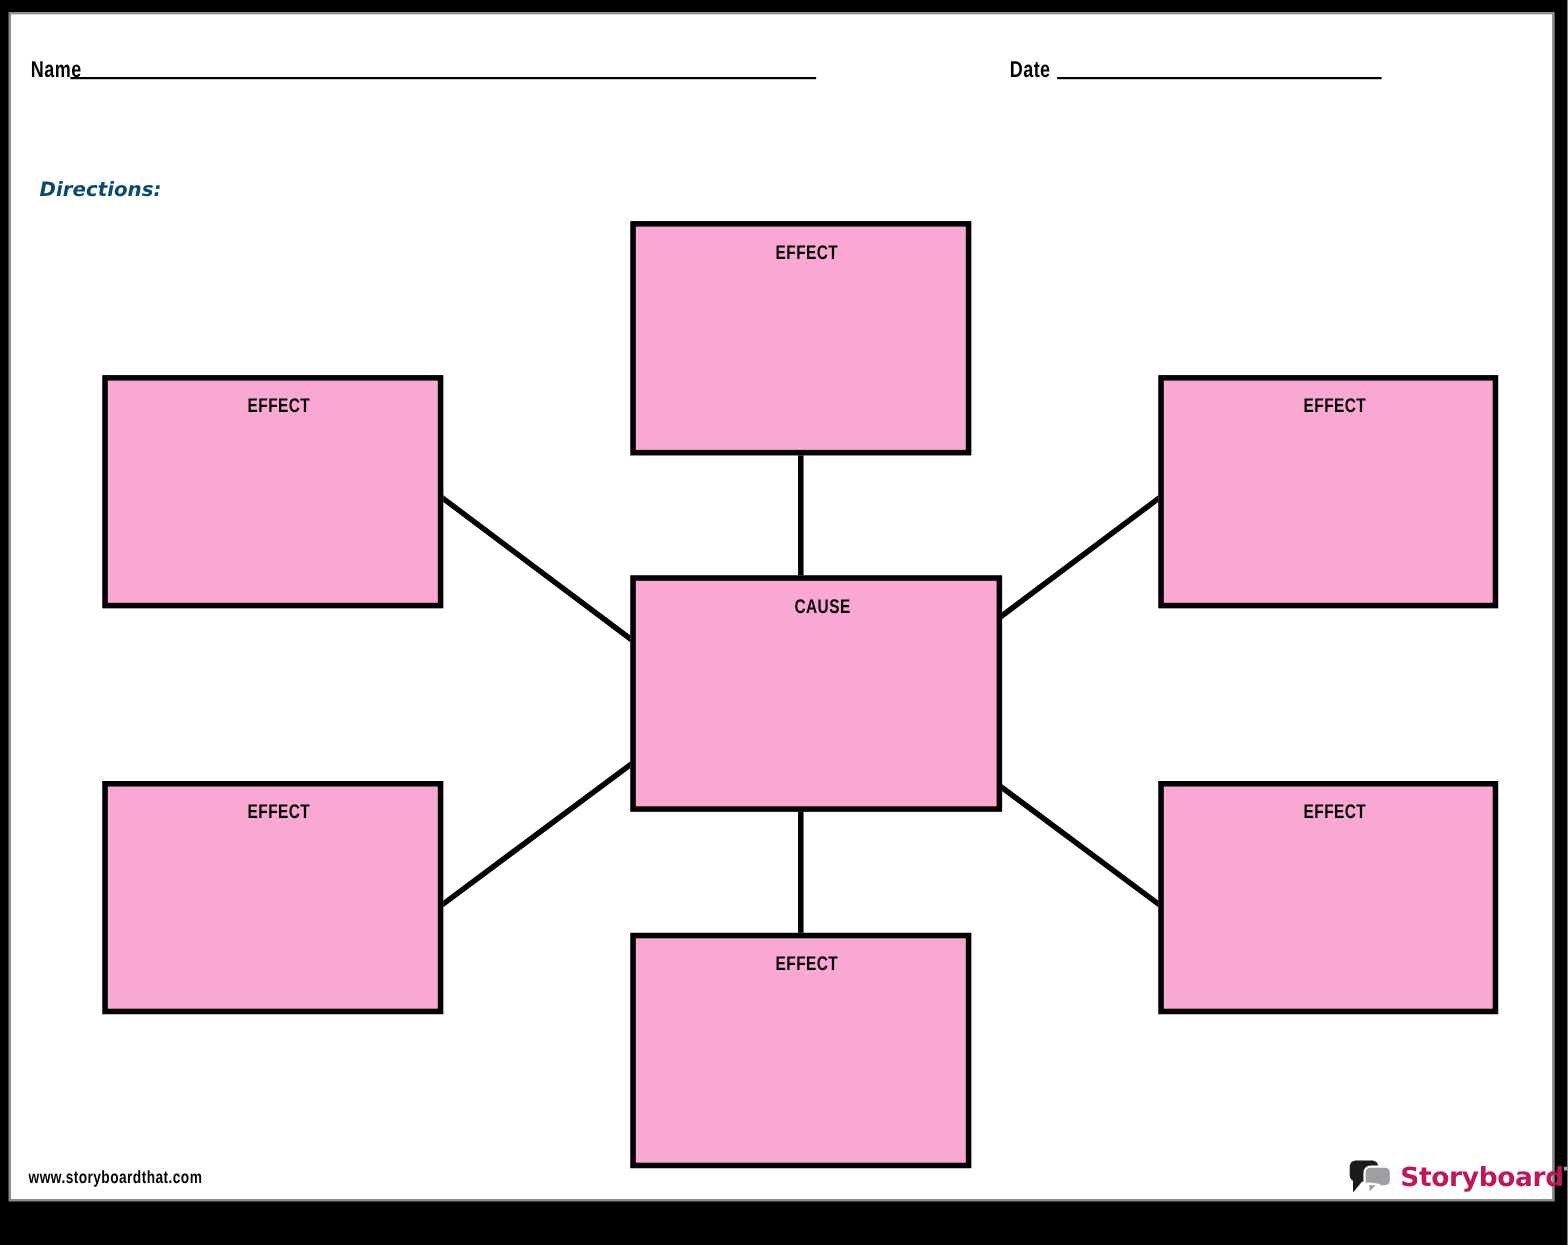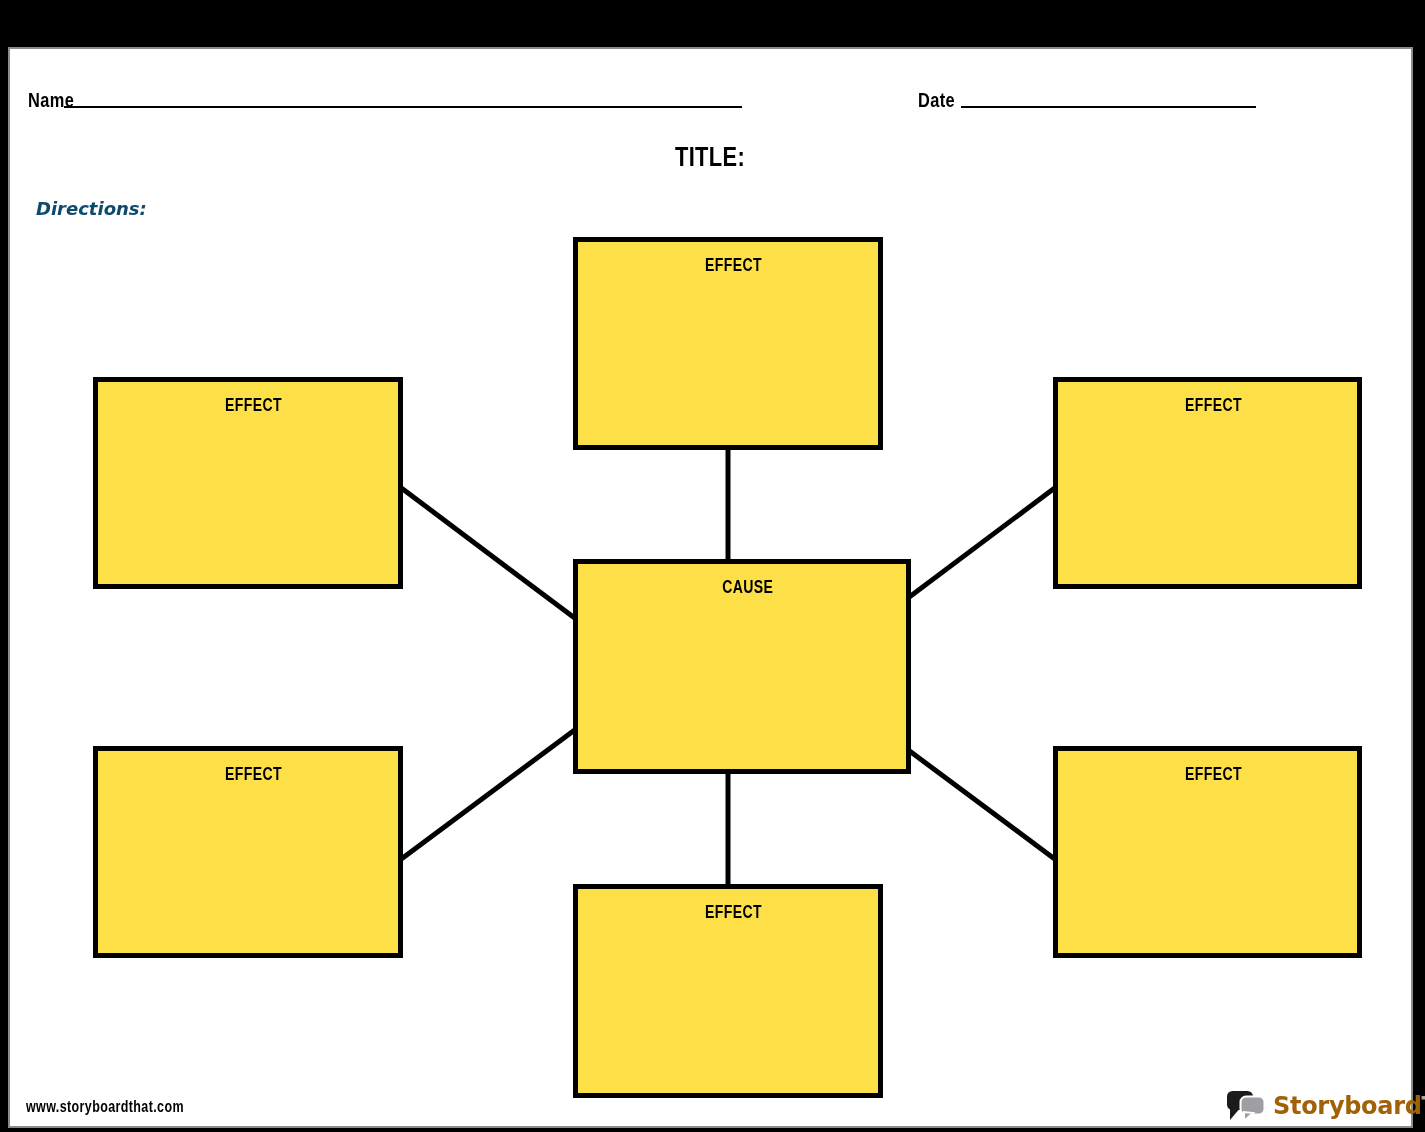--- a/index.html
+++ b/index.html
@@ -9,21 +9,20 @@
     background: #000;
     font-family: "Liberation Sans", sans-serif;
     overflow: hidden;
   }
   .page {
     position: absolute;
     left: 8px; top: 11px;
     width: 1405px; height: 1081px;
     background: #fff;
     border: 2px solid #8c8c8c;
-    margin-top: 36px;
   }
   .page-inner { position: absolute; inset: 0; }
 
   
   .cond {
     display: inline-block;
     font-weight: bold;
     color: #000;
     transform: scaleX(0.78);
     transform-origin: left center;
@@ -42,21 +41,21 @@
                 font-size: 28px; }
   .directions { position: absolute; left: 26px; top: 149px; font-size: 18px;
                 font-style: italic; font-weight: 600; color: #0c4a6e;
                 font-family: "DejaVu Sans", sans-serif; }
 
   .connectors { position: absolute; left: 0; top: 0; width: 1401px; height: 1077px; z-index: 1; }
 
   .node {
     position: absolute;
     border: 5px solid #000;
-    background: #fde047;
+    background: #f9a8d4;
     z-index: 2;
     text-align: center;
     padding-left: 11px;
   }
   .node .node-label {
     margin-top: 13px;
     font-size: 18px;
   }
   .box-effect-top          { left: 563px; top: 188px; width: 310px; height: 213px; }
   .box-effect-left-top     { left: 83px;  top: 328px; width: 310px; height: 212px; }
@@ -66,38 +65,35 @@
   .box-effect-right-bottom { left: 1043px;top: 697px; width: 309px; height: 212px; }
   .box-effect-bottom       { left: 563px; top: 835px; width: 310px; height: 214px; }
 
   .site-url { position: absolute; left: 16px; top: 1049px; font-size: 16px; z-index: 3; }
 
   .logo { position: absolute; left: 1216px; top: 1040px; height: 34px;
           display: flex; align-items: center; z-index: 3; }
   .logo-icon { width: 40px; height: 33px; margin-right: 7px; }
   .logo-text { font-size: 24px; font-weight: 600; letter-spacing: -0.3px;
                font-family: "DejaVu Sans", sans-serif; }
-  .logo-text .primary   { color: #a16207; }
+  .logo-text .primary   { color: #be185d; }
   .logo-text .secondary { color: #a6a8ab; }
 </style>
 </head>
 <body>
 
 <div class="page">
   <div class="page-inner">
 
     <span class="cond name-label">Name</span>
     <div class="name-line"></div>
 
     <span class="cond date-label">Date</span>
     <div class="date-line"></div>
 
-    <div class="title-row">
-      <span class="cond cond-center">TITLE:</span>
-    </div>
 
     <div class="directions">Directions:</div>
 
     <svg class="connectors" viewBox="0 0 1401 1077" xmlns="http://www.w3.org/2000/svg">
       <g stroke="#000" stroke-width="5" fill="none">
         <line x1="718" y1="398" x2="718" y2="513"></line>
         <line x1="718" y1="722" x2="718" y2="838"></line>
         <line x1="390" y1="438" x2="566" y2="570"></line>
         <line x1="390" y1="811" x2="566" y2="680"></line>
         <line x1="870" y1="570" x2="1046" y2="438"></line>

